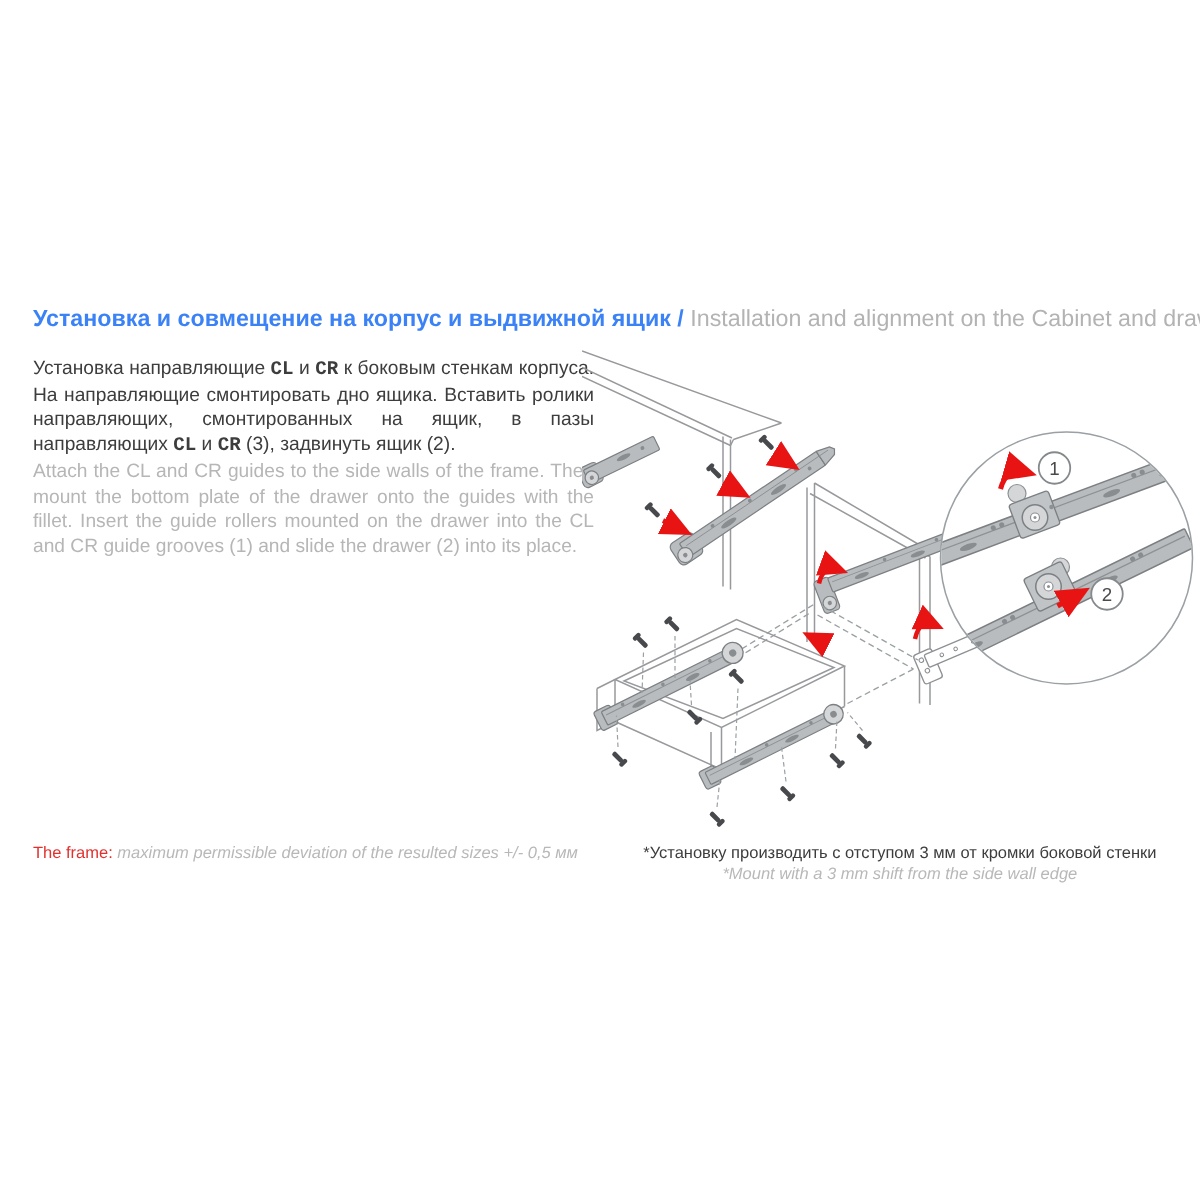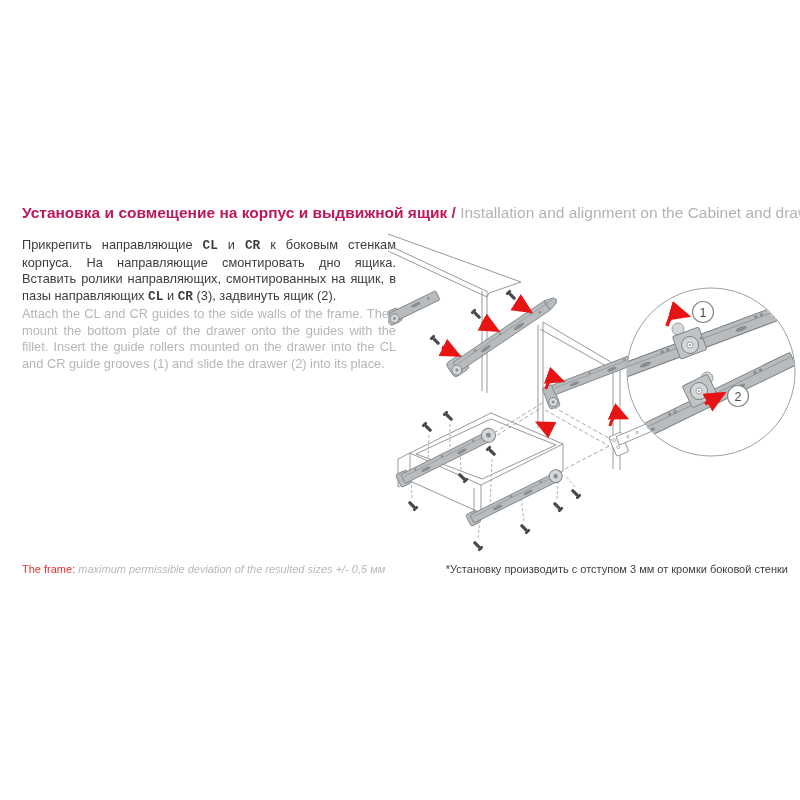--- a/index.html
+++ b/index.html
@@ -1,42 +1,42 @@
 <!DOCTYPE html>
 <html><head>
 <meta charset="utf-8">
 <style>
   html,body{margin:0;padding:0;background:#ffffff;}
   .page{position:relative;width:800px;height:800px;background:#ffffff;overflow:hidden;
         font-family:"Liberation Sans","DejaVu Sans",sans-serif;}
   .page-title{position:absolute;left:22px;top:203px;margin:0;font-size:15.5px;line-height:20px;
         font-weight:bold;white-space:nowrap;}
-  .page-title .t-red{color:#be185d;}
+  .page-title .t-red{color:#3b82f6;}
   .page-title .t-gray{color:#b3b3b3;font-weight:normal;}
   .instr{position:absolute;left:22px;width:374px;margin:0;font-size:12.8px;line-height:16.5px;
         text-align:justify;}
   .instr-ru{top:237px;color:#3d3d3d;}
   .instr-en{top:306px;color:#b6b6b6;}
   .instr b{font-weight:bold;font-family:Liberation Mono, monospace;}
   .diagram{position:absolute;left:388px;top:226px;width:412px;height:345px;}
   .note{position:absolute;top:562px;font-size:11px;line-height:14px;}
   .note-left{left:22px;}
-  .note-right{right:12px;text-align:center;}
+  .note-right{right:29px;text-align:center;}
   .nred{color:#e2302d;}
   .ndark{color:#3d3d3d;}
   .ngray{color:#b8b8b8;font-style:italic;}
 </style>
 </head>
 <body>
 
 <div class="page">
 
   <h1 class="page-title"><span class="t-red">Установка и совмещение на корпус и выдвижной ящик / </span><span class="t-gray">Installation and alignment on the Cabinet and drawer</span></h1>
 
-  <p class="instr instr-ru"><span>Прикрепить направляющие </span><b>CL</b><span> и </span><b>CR</b><span> к боковым стенкам корпуса. На направляющие смонтировать дно ящика. Вставить ролики направляющих, смонтированных на ящик, в пазы направляющих </span><b>CL</b><span> и </span><b>CR</b><span> (3), задвинуть ящик (2).</span></p>
+  <p class="instr instr-ru"><span>Установка направляющие </span><b>CL</b><span> и </span><b>CR</b><span> к боковым стенкам корпуса. На направляющие смонтировать дно ящика. Вставить ролики направляющих, смонтированных на ящик, в пазы направляющих </span><b>CL</b><span> и </span><b>CR</b><span> (3), задвинуть ящик (2).</span></p>
 
   <p class="instr instr-en">Attach the CL and CR guides to the side walls of the frame. Then mount the bottom plate of the drawer onto the guides with the fillet. Insert the guide rollers mounted on the drawer into the CL and CR guide grooves (1) and slide the drawer (2) into its place.</p>
 
   <svg class="diagram" viewBox="388 226 412 345" xmlns="http://www.w3.org/2000/svg">
     <defs>
       <marker id="mAh" markerWidth="7" markerHeight="7" refX="4.6" refY="3" orient="auto">
         <path d="M0,0 L6.5,3 L0,6 Z" fill="#e81414"></path>
       </marker>
       <g id="screw" fill="#47494c">
         <rect x="-1.6" y="-4" width="3.2" height="8.6" rx="1.3"></rect>
@@ -238,15 +238,16 @@
       </g>
     </g>
   </svg>
 
   <div class="note note-left">
     <div><span class="nred">The frame:</span><span class="ngray"> maximum permissible deviation of the resulted sizes +/- 0,5 мм</span></div>
   </div>
 
   <div class="note note-right">
     <div class="ndark">*Установку производить с отступом 3 мм от кромки боковой стенки</div>
+    <div class="ngray">*Mount with a 3 mm shift from the side wall edge</div>
   </div>
 
 </div>
 
 </body></html>

